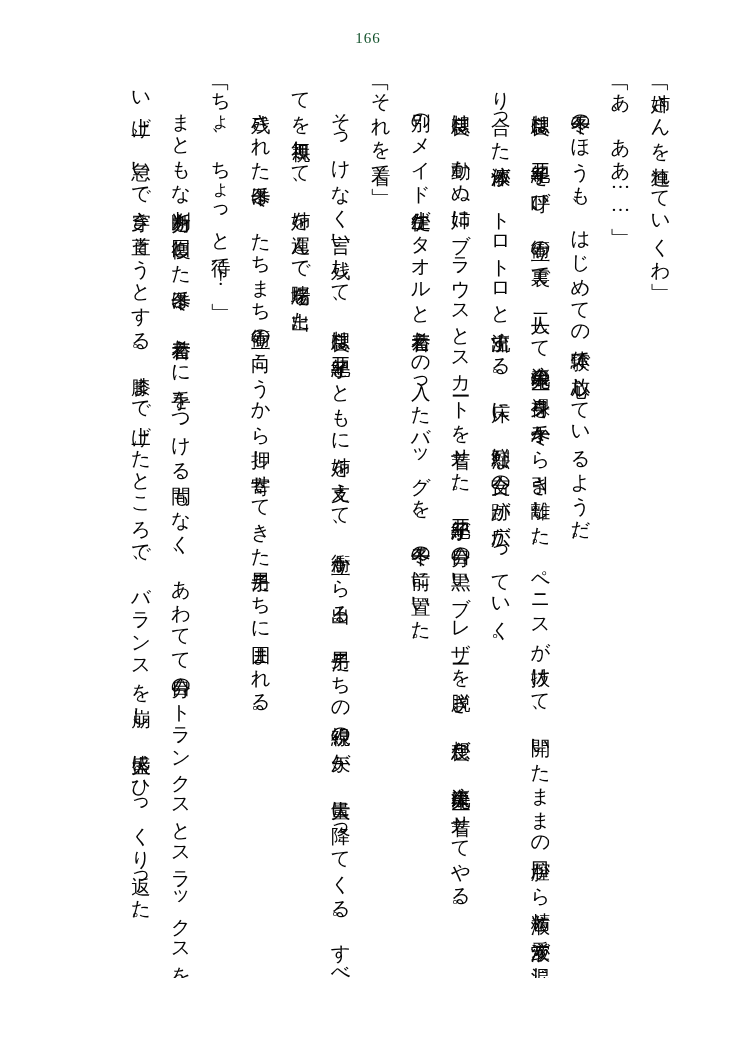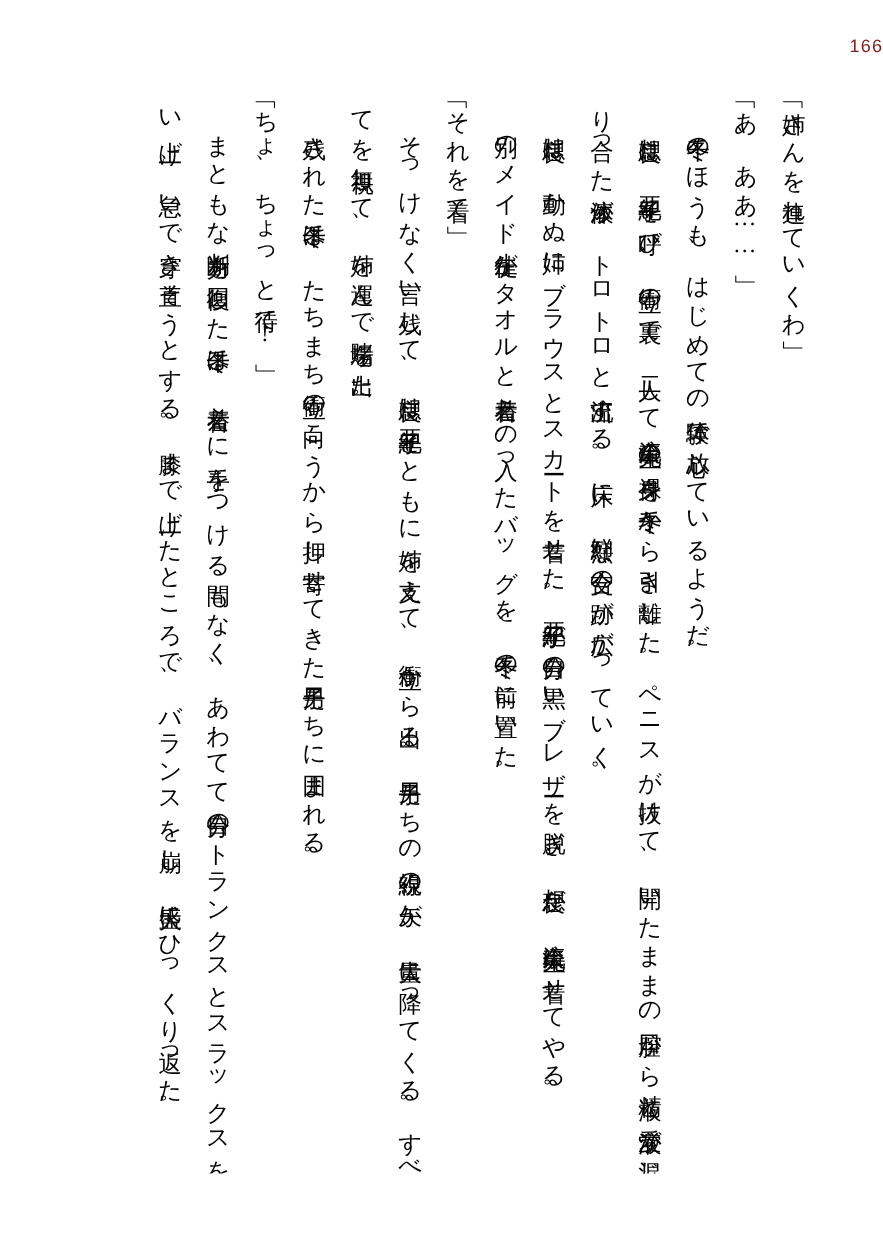--- a/index.html
+++ b/index.html
@@ -19,25 +19,25 @@
     width: 736px;
     height: 1037px;
     background: #ffffff;
     box-sizing: border-box;
   }
   .page-number {
     position: absolute;
     top: 30px;
     left: 0;
     right: 0;
-    text-align: right;
+    text-align: center;
     font-size: 15px;
     letter-spacing: 1px;
-    color: #7f1d1d;
-    font-family: Liberation Sans, sans-serif;
+    color: #14532d;
+    font-family: Liberation Serif, serif;
   }
   
   .text-body {
     position: absolute;
     top: 78px;
     left: 56px;
     right: 56px;
     height: 900px;
     writing-mode: vertical-rl;
     -webkit-writing-mode: vertical-rl;

